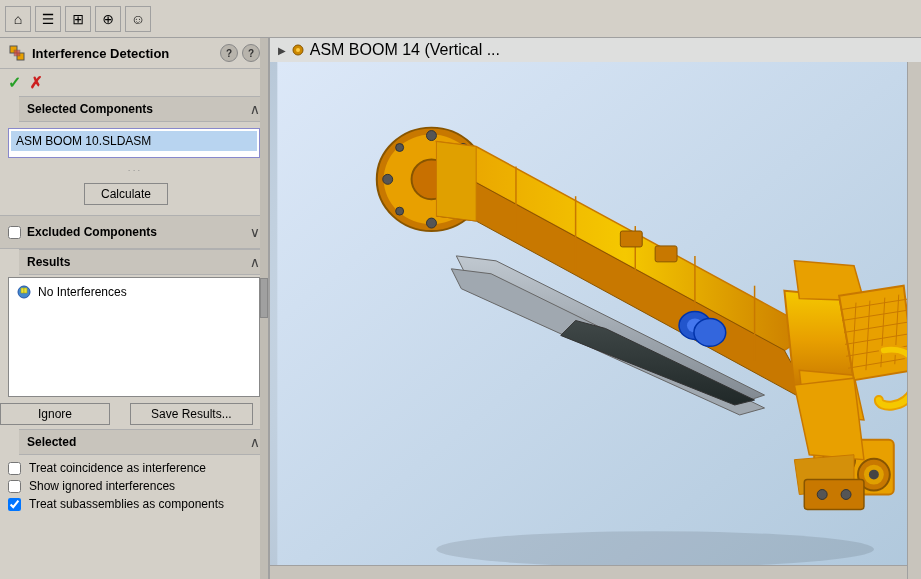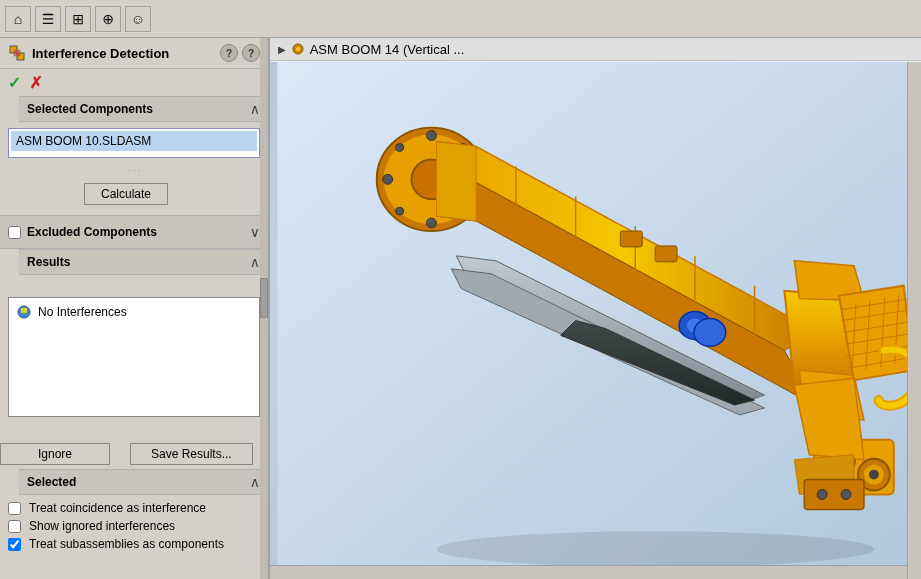--- a/index.html
+++ b/index.html
@@ -203,21 +203,21 @@
     }
 
     .excluded-label {
       font-size: 12px;
       font-weight: bold;
       flex: 1;
     }
 
     
     .results-list {
-      margin: 22px 8px;
+      margin: 2px 8px;
       background: #fff;
       border: 1px solid #888;
       min-height: 120px;
       padding: 4px;
       display: flex;
       flex-direction: column;
       gap: 2px;
     }
 
     .result-item {
@@ -307,21 +307,21 @@
 
     .viewport-icon {
       width: 16px;
       height: 16px;
       display: flex;
       align-items: center;
       justify-content: center;
     }
 
     .viewport-title-text {
-      font-size: 13px;
+      font-size: 16px;
       color: #000;
     }
 
     
     .viewport-bg {
       position: absolute;
       top: 24px;
       left: 0;
       right: 0;
       bottom: 0;

